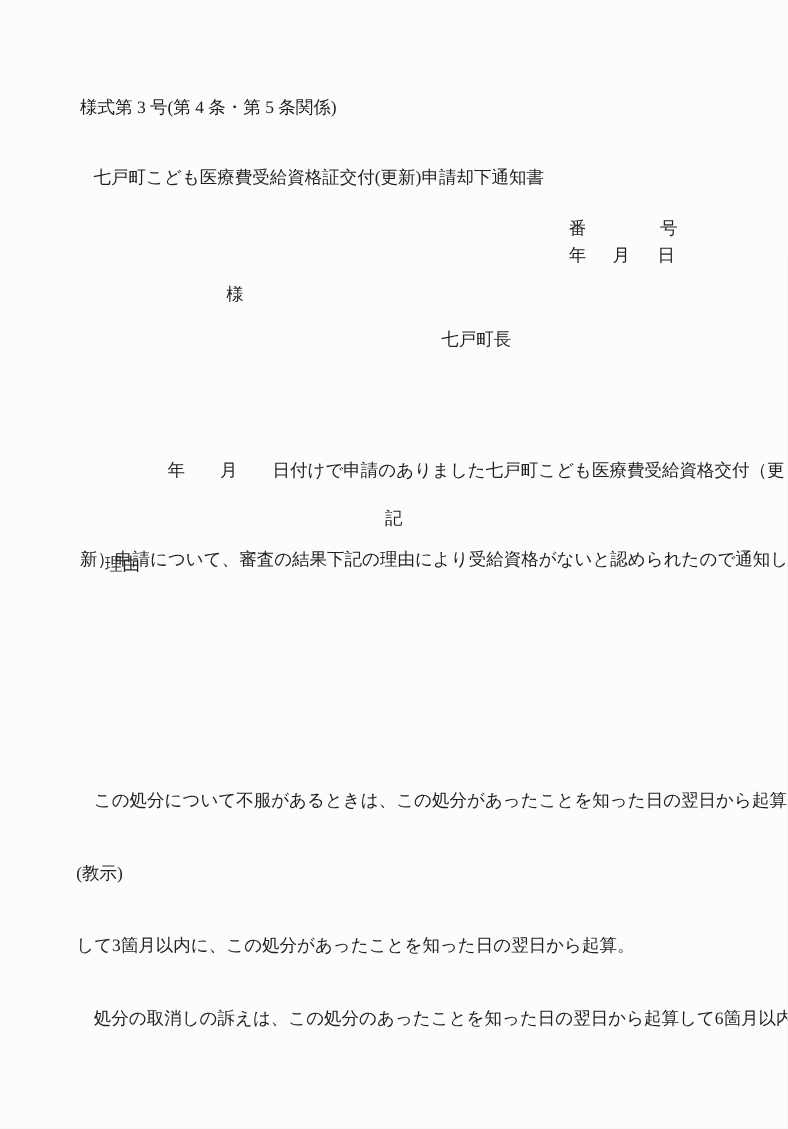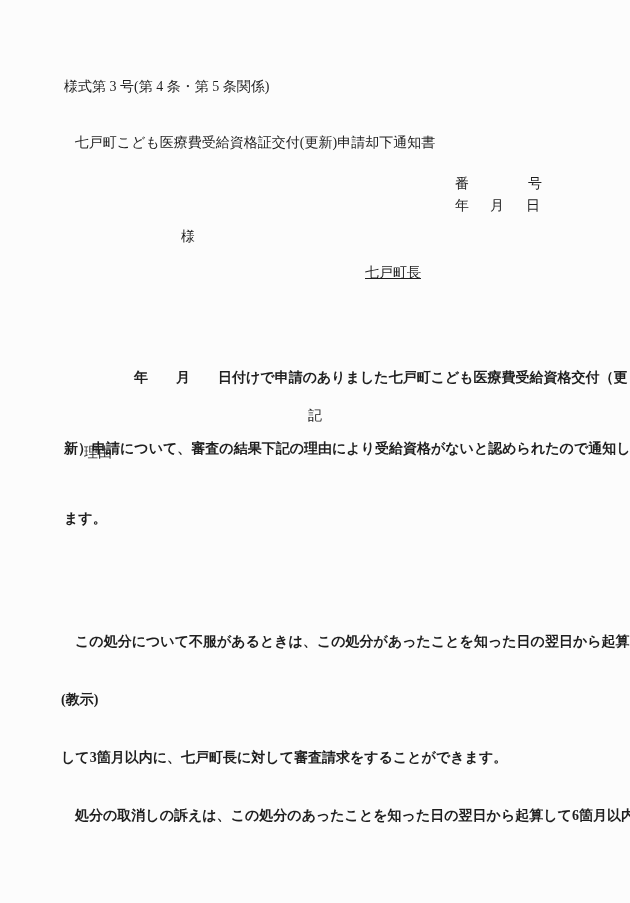--- a/index.html
+++ b/index.html
@@ -13,33 +13,33 @@
     height: 903px;
     margin: 0;
     background: #fcfcfc;
     overflow: hidden;
     font-family: "Liberation Serif", "DejaVu Serif", serif;
     color: #1e1e1e;
     font-size: 14px;
     line-height: 15px;
   }
   .abs { position: absolute; white-space: pre; }
-  .line { white-space: pre; font-weight: bold; }
+  .line { white-space: pre; }
 
   .form-label   { left: 64px;  top: 79px; }
   .doc-title    { left: 0;     top: 135px; width: 510px; text-align: center; }
 
   .ref-ban      { left: 455px; top: 176px; }
   .ref-go       { left: 528px; top: 176px; }
   .date-year    { left: 455px; top: 198px; }
   .date-month   { left: 490px; top: 198px; }
   .date-day     { left: 526px; top: 198px; }
 
   .addressee    { left: 181px; top: 229px; }
-  .sender       { left: 365px; top: 265px; text-decoration: underline; }
+  .sender       { left: 353px; top: 265px; }
 
   .body-para    { left: 64px;  top: 319px; width: 520px; line-height: 23.5px; }
 
   .ki-heading   { left: 0;     top: 408px; width: 630px; text-align: center; }
   .reason-label { left: 84px;  top: 427px; margin-top: 18px; }
 
   .kyoji        { left: 61px;  top: 593px; width: 545px; line-height: 19.4px; }
 </style>
 </head>
 <body>
@@ -57,30 +57,29 @@
   <span class="abs date-month">月</span>
   <span class="abs date-day">日</span>
 
   <div class="abs addressee">様</div>
 
   <div class="abs sender">七戸町長</div>
 
   <div class="abs body-para">
     <div class="line">　　　　　年　　月　　日付けで申請のありました七戸町こども医療費受給資格交付（更</div>
     <div class="line">新）申請について、審査の結果下記の理由により受給資格がないと認められたので通知し</div>
-    <div class="line">ます。</div>
   </div>
 
   <div class="abs ki-heading">記</div>
 
   <div class="abs reason-label">理由</div>
 
   <div class="abs kyoji">
     <div class="line">　この処分について不服があるときは、この処分があったことを知った日の翌日から起算</div>
     <div class="line">(教示)</div>
-    <div class="line">して3箇月以内に、七戸町長に対して審査請求をすることができます。</div>
+    <div class="line">して3箇月以内に、この処分があったことを知った日の翌日から起算。</div>
     <div class="line">　処分の取消しの訴えは、この処分のあったことを知った日の翌日から起算して6箇月以内</div>
     
     
     
   </div>
 
 </div>
 
 </body></html>

